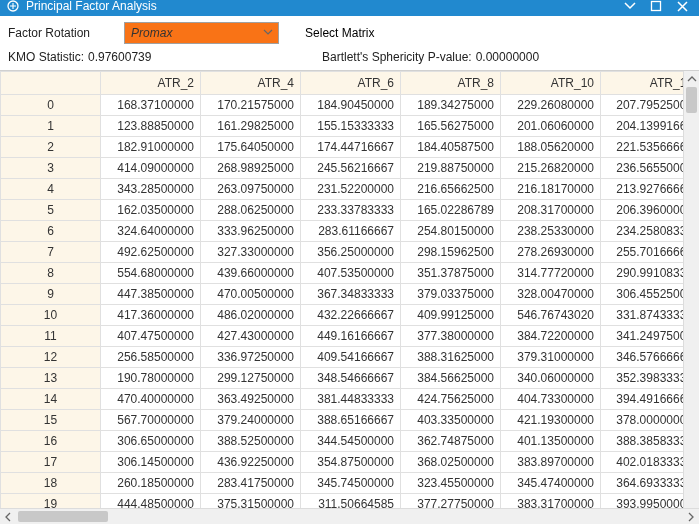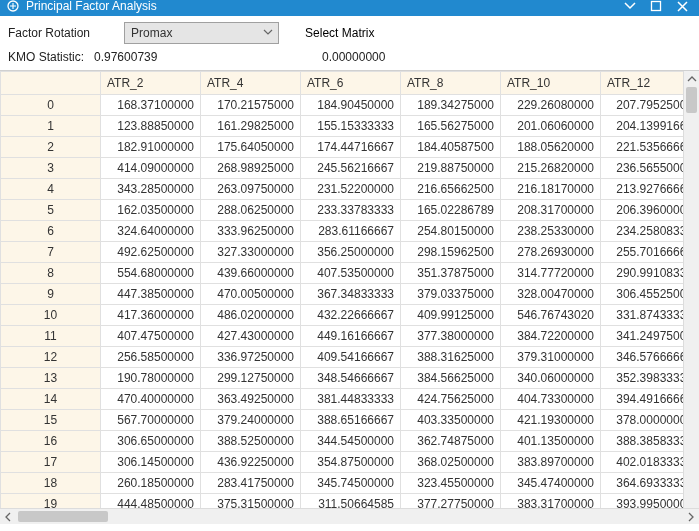--- a/index.html
+++ b/index.html
@@ -35,25 +35,26 @@
   .controls {
     display: flex;
     align-items: center;
     padding: 6px 8px;
     gap: 12px;
   }
   .controls .label { color: #222; }
   .combo {
     height: 22px;
     border: 1px solid #a0a0a0;
-    background: #e5e5e5;
+    background: #f97316;
     display: flex;
     align-items: center;
     padding: 0 6px;
     position: relative;
+    font-style: italic;
   }
   .combo .val { flex: 1; }
   .combo .chev {
     position: absolute; right: 4px; top: 3px;
   }
   .combo.promax { width: 155px; margin-left: 22px; }
   .combo.dataset {
     width: 155px;
     border: 1px solid #2a7ab0;
     margin-left: 30px;
@@ -64,21 +65,21 @@
     position:absolute; right:16px; top:10px;
     pointer-events:none;
   }
   .stats {
     display: flex;
     align-items: center;
     padding: 0 8px 6px 8px;
     gap: 4px;
     color: #222;
   }
-  .stats .left { display:flex; gap:10px; width: 310px;}
+  .stats .left { display:flex; gap:4px; width: 310px;}
   .stats .right { display:flex; gap:4px; }
   .grid-wrap {
     border-top: 1px solid #d0d0d0;
     position: relative;
     height: calc(531px - 22px - 34px - 20px - 1px);
     overflow: hidden;
     background:#fff;
   }
   table {
     border-collapse: collapse;
@@ -89,21 +90,21 @@
     border: 1px solid #e0e0e0;
     height: 21px;
     padding: 0 6px;
     text-align: right;
     font-weight: normal;
     white-space: nowrap;
     overflow: hidden;
   }
   th {
     background: #fdf6e8;
-    text-align: left;
+    text-align: right;
     color: #333;
     height: 23px;
   }
   td.rowhdr {
     background: #fdf6e8;
     text-align: center;
   }
   col.rowcol { width: 100px; }
   col.datacol { width: 100px; }
   col.lastcol { width: 99px; }
@@ -178,20 +179,21 @@
   </div>
   <span class="link">Select Matrix</span>
 </div>
 
 <div class="stats">
   <div class="left">
     <span>KMO Statistic:</span>
     <span>0.97600739</span>
   </div>
   <div class="right">
+    <span>Bartlett's Sphericity P-value:</span>
     <span>0.00000000</span>
   </div>
 </div>
 
 <div class="grid-wrap">
   <div class="table-clip">
     <table>
       <colgroup>
         <col class="rowcol">
           <col class="datacol">

